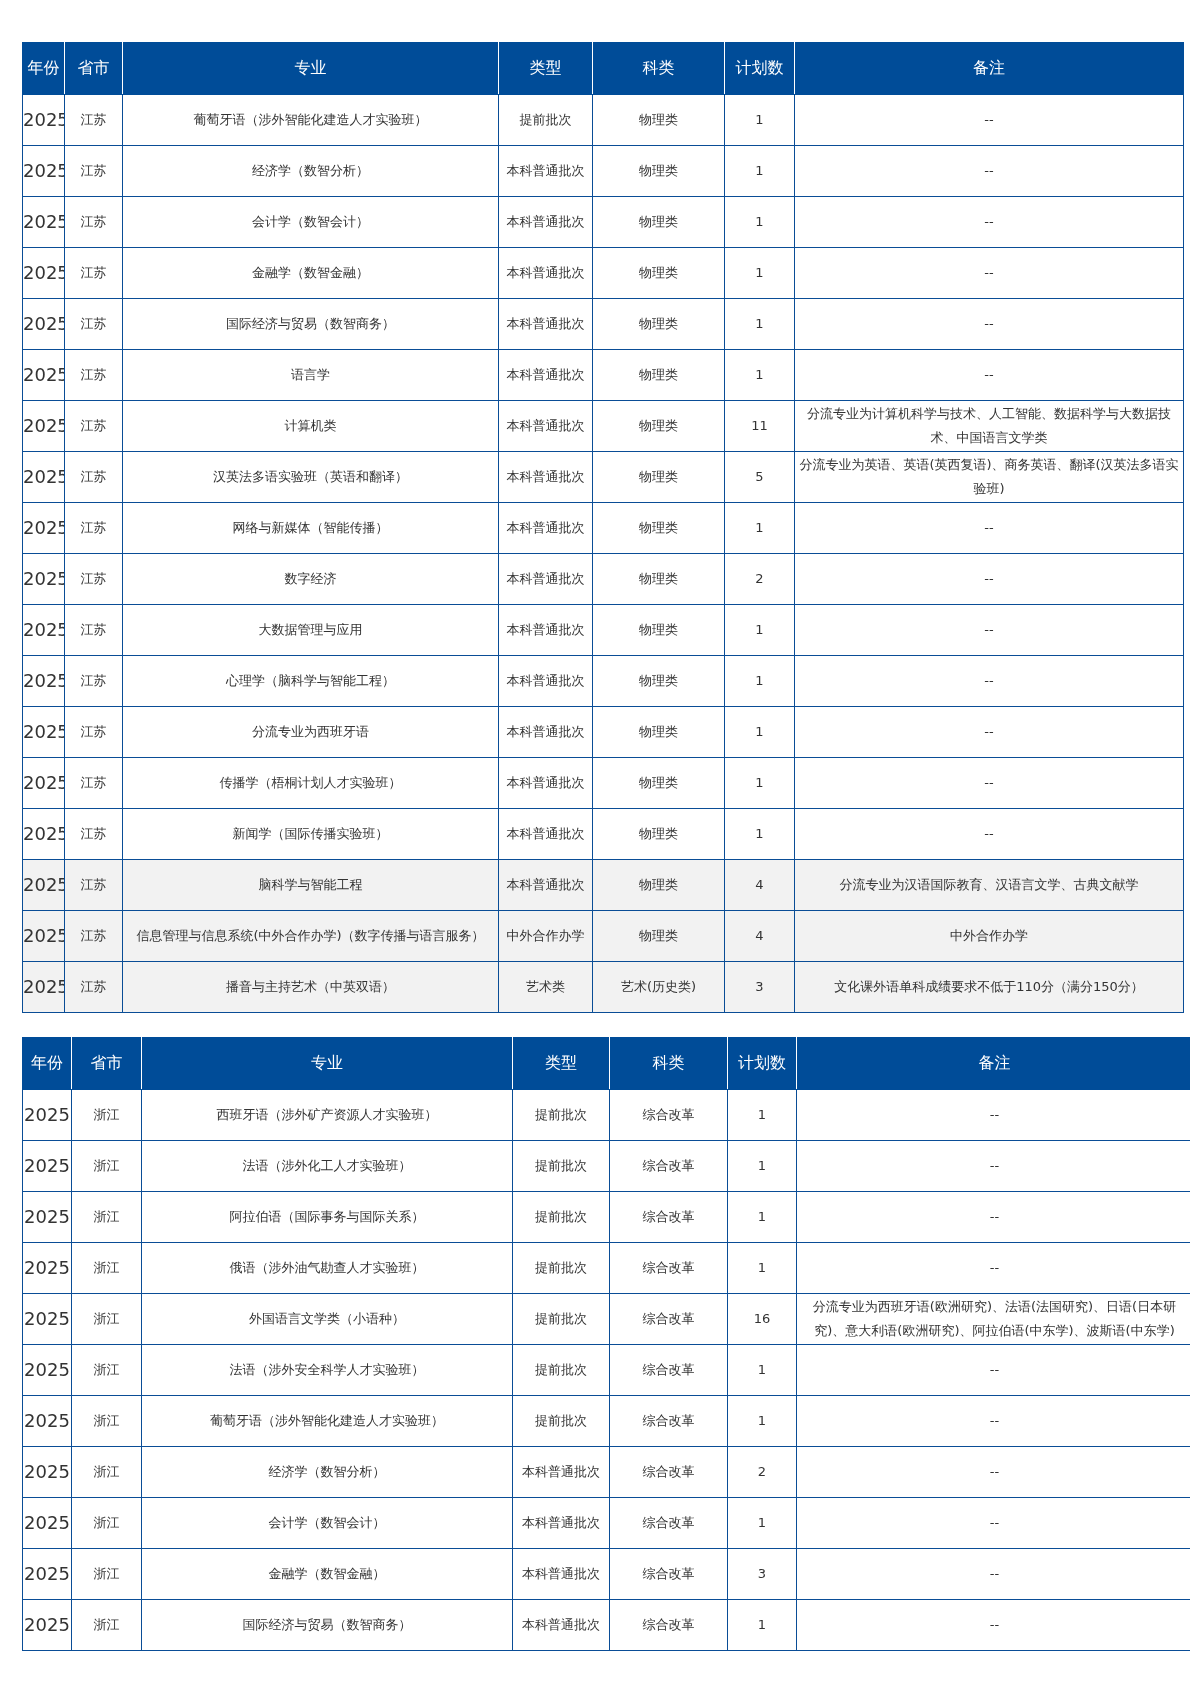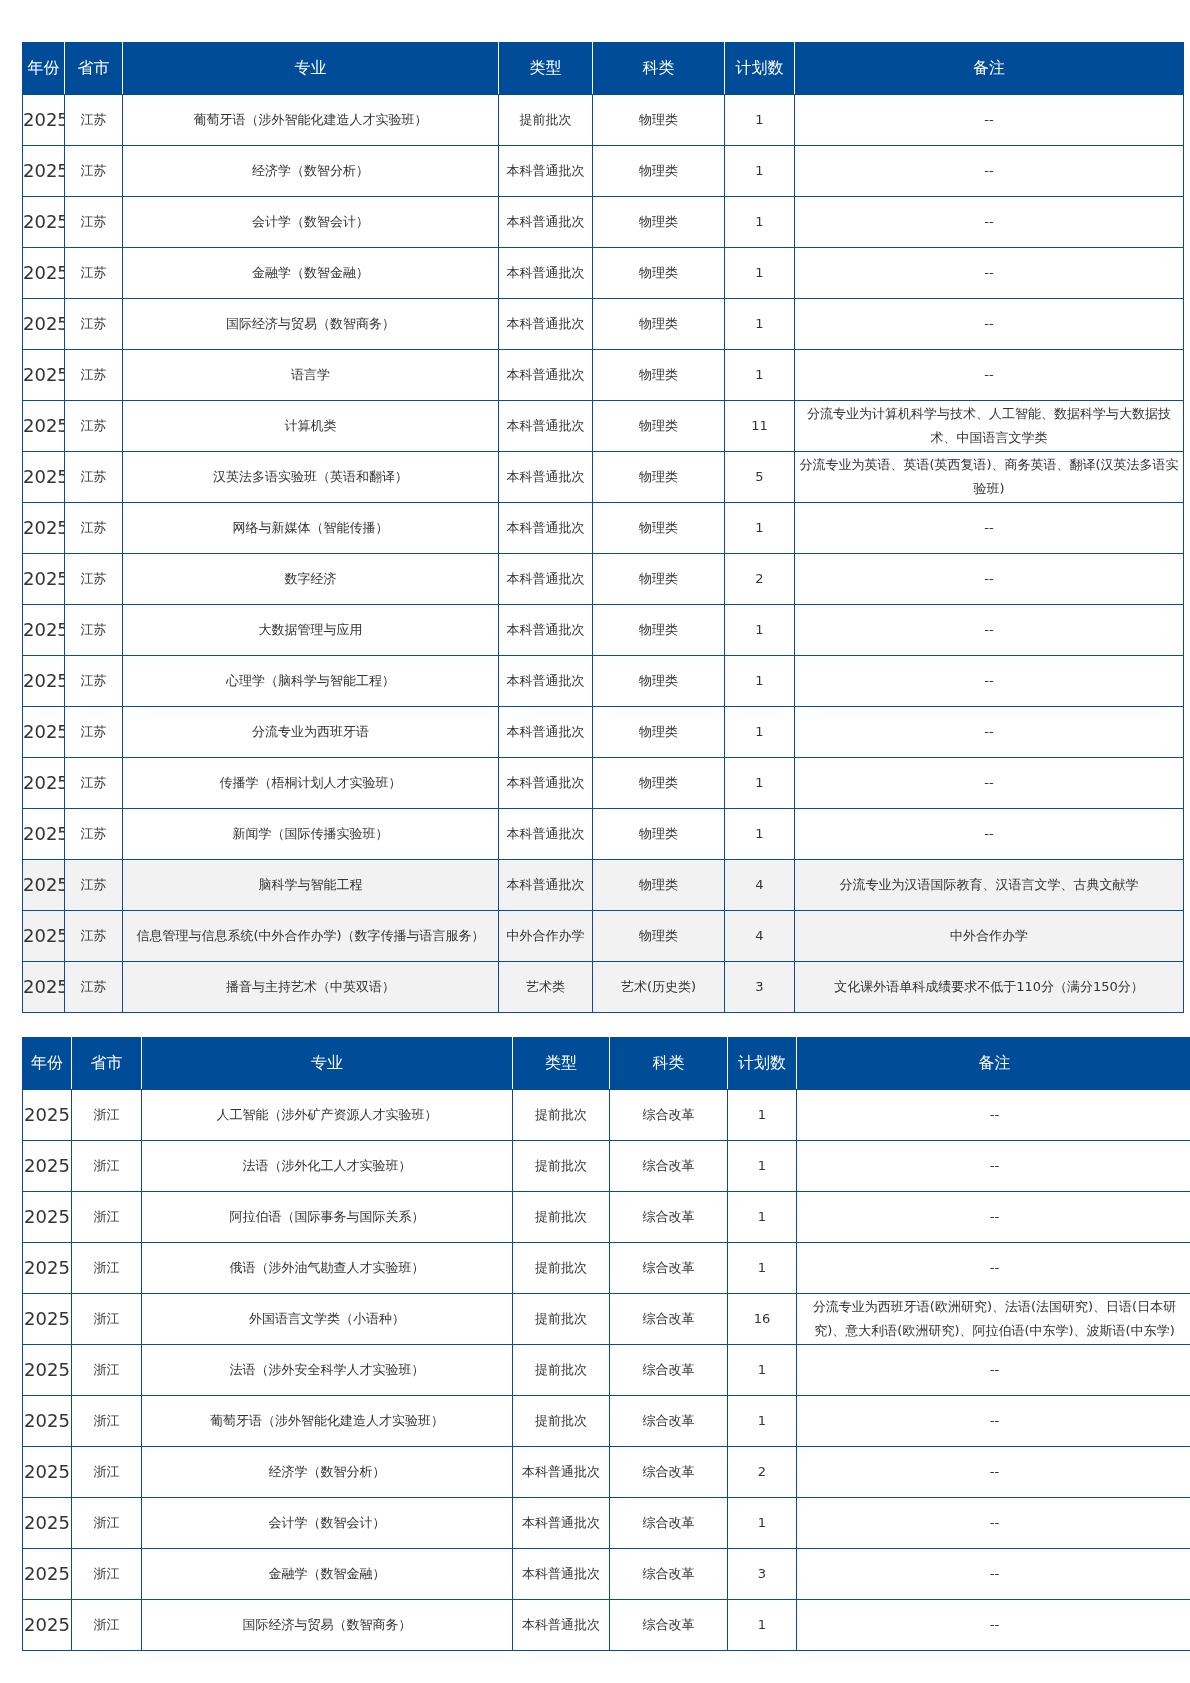--- a/index.html
+++ b/index.html
@@ -227,21 +227,21 @@
       <th>类型</th>
       <th>科类</th>
       <th>计划数</th>
       <th>备注</th>
     </tr>
   </thead>
   <tbody id="t2-body">
       <tr>
         <td class="year">2025</td>
         <td>浙江</td>
-        <td>人工智能（涉外矿产资源人才实验班）</td>
+        <td>西班牙语（涉外矿产资源人才实验班）</td>
         <td>提前批次</td>
         <td>综合改革</td>
         <td>1</td>
         <td class="note">--</td>
       </tr>
       <tr>
         <td class="year">2025</td>
         <td>浙江</td>
         <td>法语（涉外化工人才实验班）</td>
         <td>提前批次</td>

